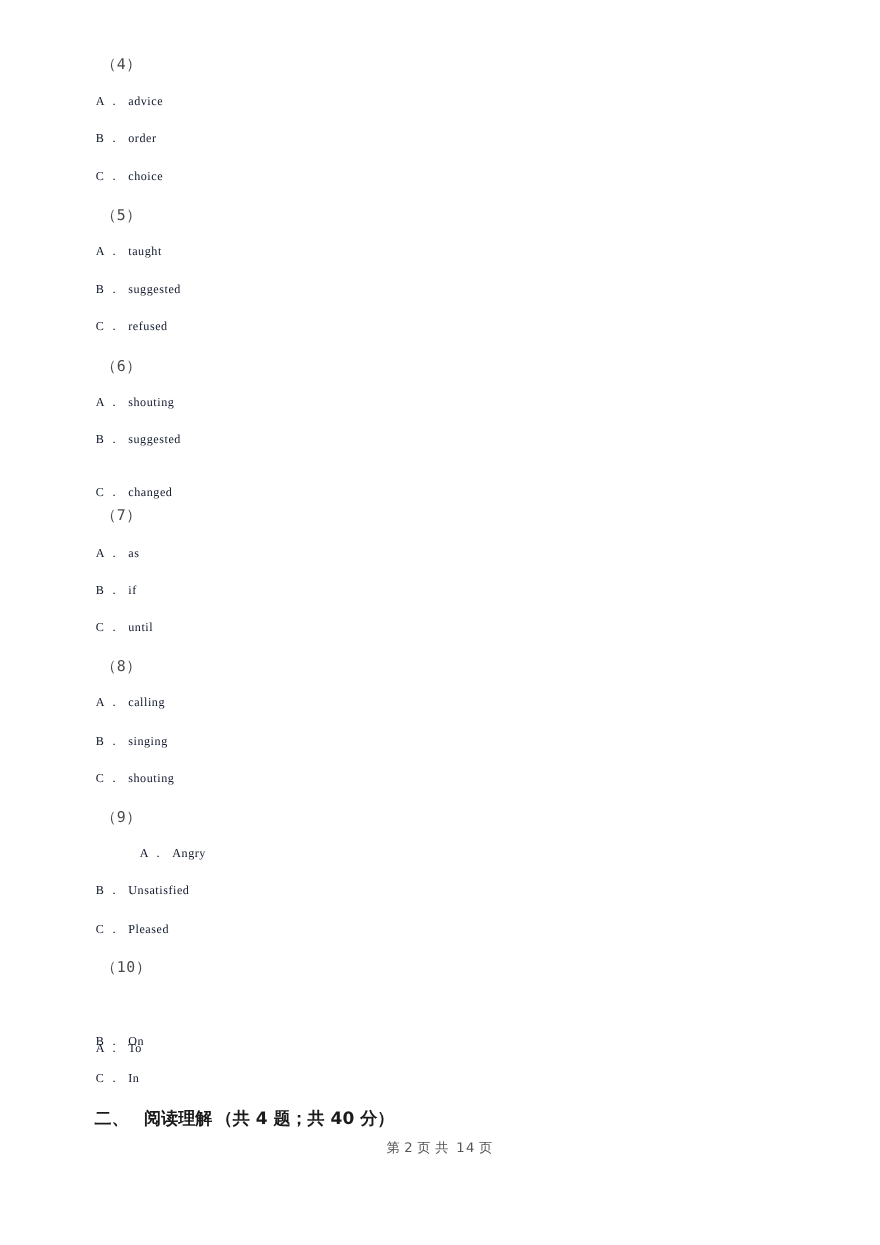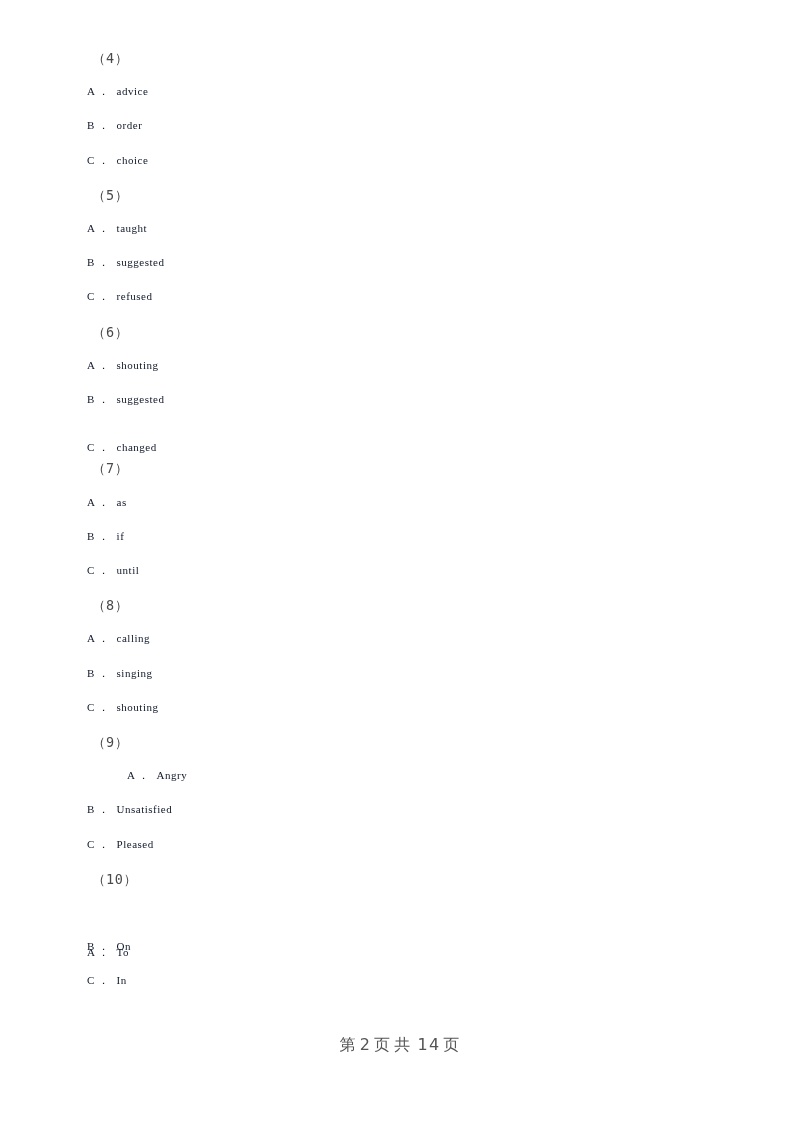--- a/index.html
+++ b/index.html
@@ -88,21 +88,21 @@
   }
 
   
   .footer {
     position: absolute;
     top: 1035px;
     left: 0;
     width: 800px;
     text-align: center;
     font-family: "DejaVu Sans", "Liberation Sans", sans-serif;
-    font-size: 16px;
+    font-size: 12px;
     color: #555555;
     letter-spacing: 1.2px;
     white-space: nowrap;
   }
   .footer span { display: inline-block; }
   .footer .fnum { margin: 0 3px; }
 </style>
 </head>
 <body>
 
@@ -132,17 +132,20 @@
       <div class="qnum" style="top: 734px;">（9）</div>
       <div class="opt" style="top: 768.2px; margin-left: 40px;"><span class="lead">A ．</span><span class="otext">Angry</span></div>
       <div class="opt" style="top: 802.4px;"><span class="lead">B ．</span><span class="otext">Unsatisfied</span></div>
       <div class="opt" style="top: 836.6px;"><span class="lead">C ．</span><span class="otext">Pleased</span></div>
       <div class="qnum" style="top: 870.8px;">（10）</div>
       <div class="opt" style="top: 945px; text-align: center;"><span class="lead">A ．</span><span class="otext">To</span></div>
       <div class="opt" style="top: 939.2px;"><span class="lead">B ．</span><span class="otext">On</span></div>
       <div class="opt" style="top: 973.4px;"><span class="lead">C ．</span><span class="otext">In</span></div>
     </div>
 
+  <div class="section-heading">
+    <span class="sec-marker">二、</span><span class="sec-title">阅读理解</span><span class="sec-meta">（共 4 题；共 40 分）</span>
+  </div>
 
   <div class="footer">
     <span>第</span><span class="fnum">2</span><span>页</span><span class="fnum">共</span><span class="fnum">14</span><span>页</span>
   </div>
 </div>
 
 </body></html>

